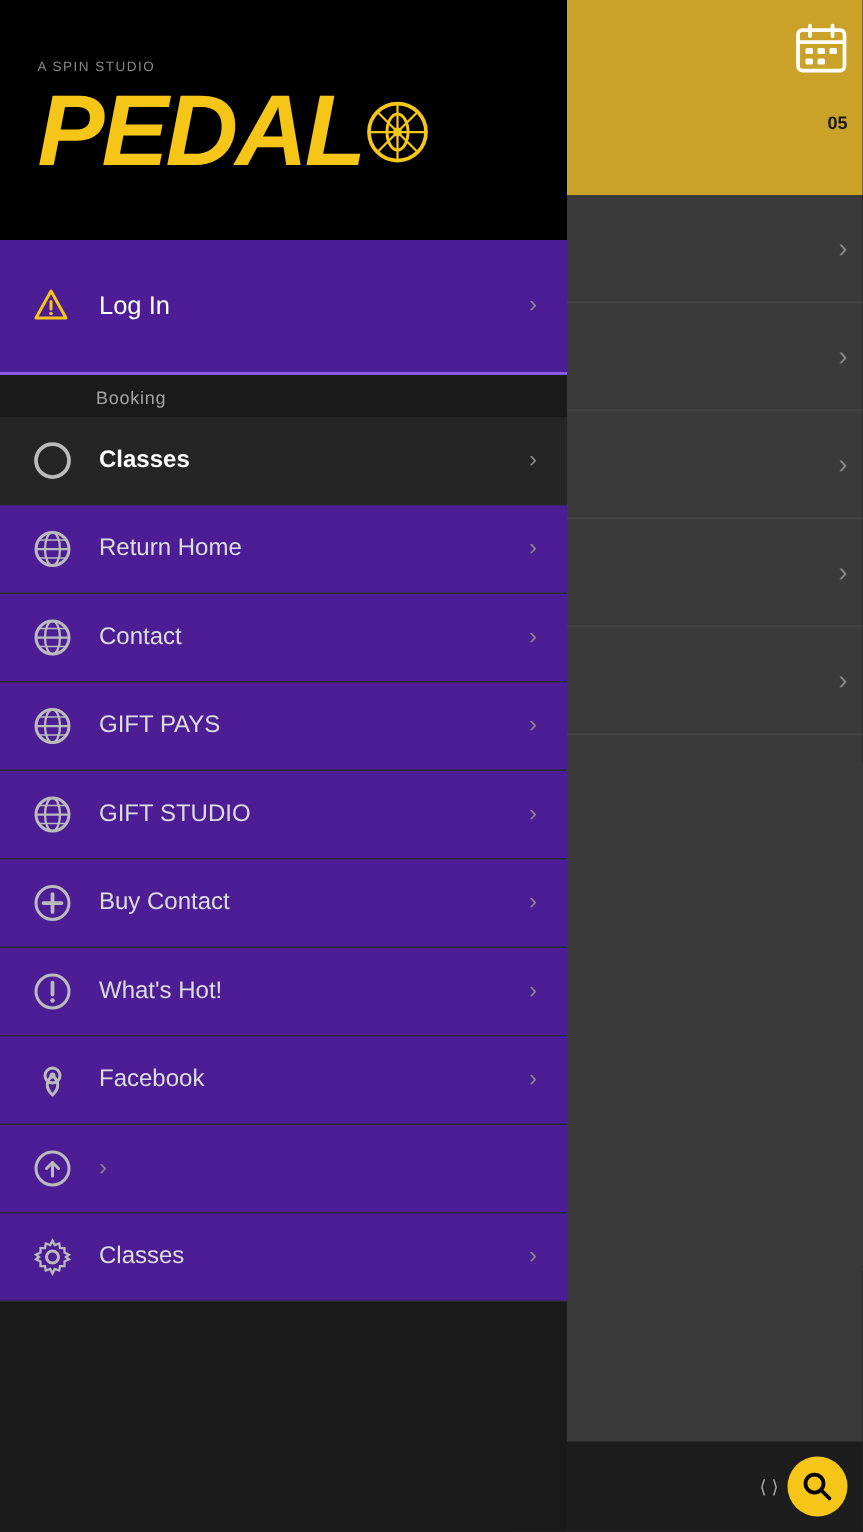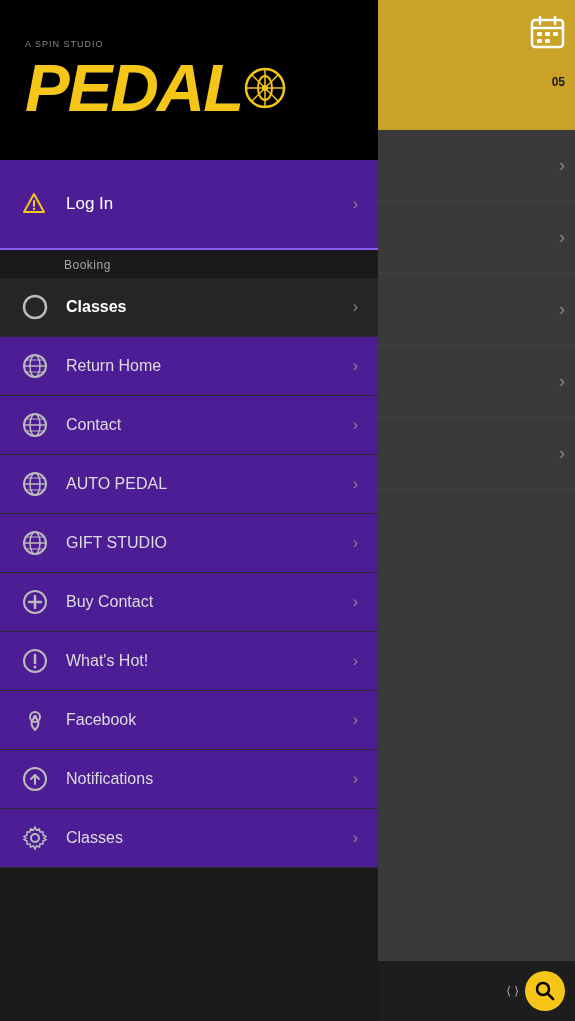--- a/index.html
+++ b/index.html
@@ -292,21 +292,21 @@
       <div class="menu-item">
     <div class="menu-item-icon">
           <svg width="26" height="26" viewBox="0 0 26 26">
             <circle cx="13" cy="13" r="11" fill="none" stroke="#bbb" stroke-width="2"></circle>
             <ellipse cx="13" cy="13" rx="5" ry="11" fill="none" stroke="#bbb" stroke-width="1.5"></ellipse>
             <line x1="2" y1="13" x2="24" y2="13" stroke="#bbb" stroke-width="1.5"></line>
             <line x1="4" y1="7" x2="22" y2="7" stroke="#bbb" stroke-width="1"></line>
             <line x1="4" y1="19" x2="22" y2="19" stroke="#bbb" stroke-width="1"></line>
           </svg>
         </div>
-    <span class="menu-item-label">AUTO PEDAL</span>
+    <span class="menu-item-label">GIFT PAYS</span>
     <span class="chevron">›</span>
   </div>
       <div class="menu-item">
     <div class="menu-item-icon">
           <svg width="26" height="26" viewBox="0 0 26 26">
             <circle cx="13" cy="13" r="11" fill="none" stroke="#bbb" stroke-width="2"></circle>
             <ellipse cx="13" cy="13" rx="5" ry="11" fill="none" stroke="#bbb" stroke-width="1.5"></ellipse>
             <line x1="2" y1="13" x2="24" y2="13" stroke="#bbb" stroke-width="1.5"></line>
             <line x1="4" y1="7" x2="22" y2="7" stroke="#bbb" stroke-width="1"></line>
             <line x1="4" y1="19" x2="22" y2="19" stroke="#bbb" stroke-width="1"></line>
@@ -349,21 +349,20 @@
     <span class="chevron">›</span>
   </div>
       <div class="menu-item">
     <div class="menu-item-icon">
           <svg width="26" height="26" viewBox="0 0 26 26">
             <circle cx="13" cy="13" r="11" fill="none" stroke="#bbb" stroke-width="2"></circle>
             <path d="M9 13 L13 9 L17 13" fill="none" stroke="#bbb" stroke-width="2" stroke-linecap="round" stroke-linejoin="round"></path>
             <line x1="13" y1="9" x2="13" y2="18" stroke="#bbb" stroke-width="2" stroke-linecap="round"></line>
           </svg>
         </div>
-    <span class="menu-item-label">Notifications</span>
     <span class="chevron">›</span>
   </div>
       <div class="menu-item">
     <div class="menu-item-icon">
           <svg width="26" height="26" viewBox="0 0 26 26">
             <circle cx="13" cy="13" r="4" fill="none" stroke="#bbb" stroke-width="2"></circle>
             <path d="M13 2 L14.5 5 L17.5 4 L18 7 L21 7 L21 10 L24 11.5 L22 13 L24 14.5 L21 16 L21 19 L18 19 L17.5 22 L14.5 21 L13 24 L11.5 21 L8.5 22 L8 19 L5 19 L5 16 L2 14.5 L4 13 L2 11.5 L5 10 L5 7 L8 7 L8.5 4 L11.5 5 Z" fill="none" stroke="#bbb" stroke-width="1.5"></path>
           </svg>
         </div>
     <span class="menu-item-label">Classes</span>

